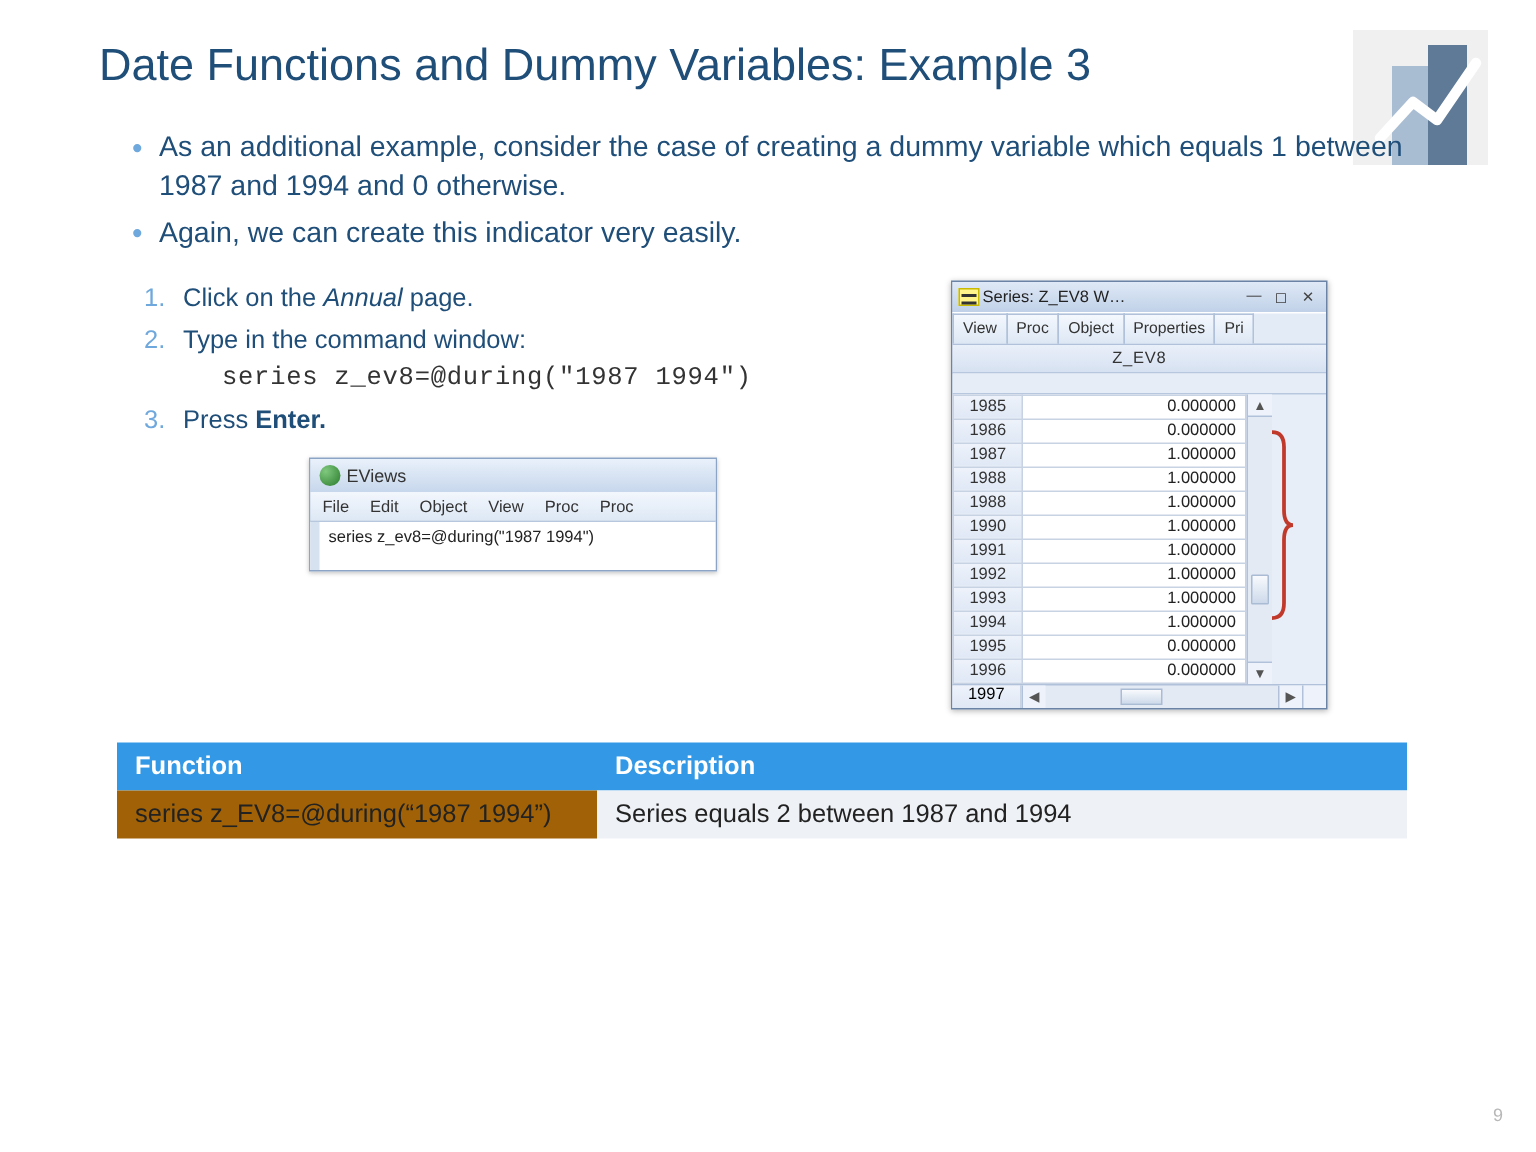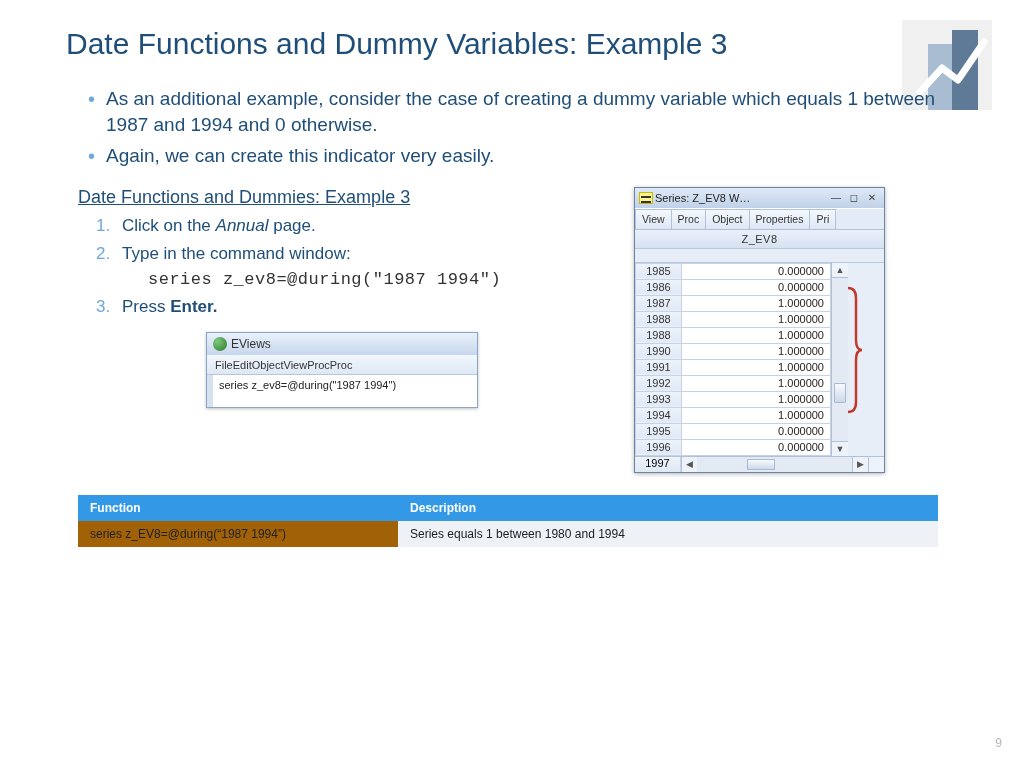--- a/index.html
+++ b/index.html
@@ -24,21 +24,21 @@
   .steps li { counter-increment: step; position: relative; padding-left: 26px; color: #1f4e79; font-size: 17px; margin-bottom: 4px; line-height: 1.4; }
   .steps li::before { content: counter(step) "."; position: absolute; left: 0; color: #6fa8dc; }
   .italic { font-style: italic; }
   .bold { font-weight: bold; }
   .cmd-line { font-family: "Courier New", monospace; font-size: 17px; color: #333; margin: 4px 0 6px 70px; letter-spacing: 0.5px; white-space: nowrap; }
 
   
   .ev-cmd { width: 272px; margin: 14px 0 0 128px; border: 1px solid #8ca5c7; background: #fff; box-shadow: 0 1px 3px rgba(0,0,0,0.25); }
   .ev-cmd-title { background: linear-gradient(#e9f1fb,#c7d7ec); height: 22px; font-size: 12px; display: flex; align-items: center; padding: 0 6px; gap: 4px; color: #333; }
   .ev-cmd-title .orb { width: 14px; height: 14px; border-radius: 50%; background: radial-gradient(circle at 30% 30%, #7fc97f, #2a7a2a); display: inline-block; }
-  .ev-cmd-menu { background: linear-gradient(#f3f7fd,#dde8f5); height: 20px; font-size: 11px; display: flex; align-items: center; padding: 0 8px; color: #333; border-bottom: 1px solid #b6c7de; }
+  .ev-cmd-menu { background: linear-gradient(#f3f7fd,#dde8f5); height: 20px; font-size: 11px; display: flex; align-items: center; gap: 14px; padding: 0 8px; color: #333; border-bottom: 1px solid #b6c7de; }
   .ev-cmd-body { font-family: Arial; font-size: 11px; padding: 4px 6px 16px; color: #222; background: #fff; border-left: 6px solid #d7e2f1; }
 
   
   .ev-series { width: 251px; border: 1px solid #6b84a5; background: #e8eef8; box-shadow: 0 1px 4px rgba(0,0,0,0.3); font-size: 11px; position: relative; }
   .ev-series-title { height: 20px; background: linear-gradient(#dfe9f7,#c0d1e8); display: flex; align-items: center; padding: 0 4px; gap: 2px; }
   .ev-series-title .ic { width: 14px; height: 12px; background: #fff48c; border: 1px solid #c9b900; position: relative; }
   .ev-series-title .ic::after { content:""; position:absolute; top:3px; left:1px; right:1px; height:3px; border-top:2px solid #333; border-bottom:2px solid #333; }
   .ev-series-title .t { flex: 1; color: #222; font-size: 11px; white-space: nowrap; overflow: hidden; }
   .win-btn { width: 16px; height: 14px; display: inline-flex; align-items: center; justify-content: center; color: #444; font-size: 10px; }
   .ev-tabs { display: flex; background: #e3ebf6; border-top: 1px solid #fff; border-bottom: 1px solid #b0c1d9; }
@@ -56,21 +56,21 @@
   .vscroll .arr.down { bottom: 0; border-top: 1px solid #b0c1d9; }
   .vscroll .thumb { position: absolute; left: 2px; right: 2px; top: 120px; height: 20px; background: linear-gradient(#f8fafd,#cdd9ea); border: 1px solid #a9bcd4; border-radius: 1px; }
   .hbar { height: 16px; background: #e4eaf4; border-top: 1px solid #b0c1d9; display: flex; }
   .hbar .corner { width: 46px; background: linear-gradient(#eef3fb,#dfe8f5); border-right: 1px solid #c7d2e3; text-align:center; font-size:11px; }
   .hbar .arrh { width: 16px; display: flex; align-items: center; justify-content: center; font-size: 9px; color: #555; background: #eef3fb; border-left:1px solid #b0c1d9; }
   .hbar .track { flex: 1; position: relative; }
   .hbar .thumb { position: absolute; top: 2px; bottom: 2px; left: 50px; width: 28px; background: linear-gradient(#f8fafd,#cdd9ea); border: 1px solid #a9bcd4; }
   .brace { position: absolute; right: 22px; top: 98px; width: 16px; height: 128px; }
   .brace svg { display:block; }
 
-  .ftable { width: 860px; margin: 22px 0 0 12px; border-collapse: collapse; font-size: 12px; }
+  .ftable { width: 860px; margin: 22px 0 0 12px; border-collapse: collapse; font-size: 17px; }
   .ftable th { background: #3399e6; color: #fff; font-weight: bold; text-align: left; padding: 6px 12px; }
   .ftable td { padding: 6px 12px; }
   .ftable td.fn { background: #a16207; color: #222; width: 320px; }
   .ftable td.ds { background: #eef2f7; color: #222; }
 
   .pageno { position: absolute; right: 22px; bottom: 18px; color: #b8b8b8; font-size: 12px; }
 </style>
 </head>
 <body>
 
@@ -85,21 +85,20 @@
 
   <h1 class="title">Date Functions and Dummy Variables: Example 3</h1>
 
   <ul class="bullets">
     <li>As an additional example, consider the case of creating a dummy variable which equals 1 between 1987 and 1994 and 0 otherwise.</li>
     <li>Again, we can create this indicator very easily.</li>
   </ul>
 
   <div class="proc-area">
     <div class="proc-left">
-      <div class="proc-title">Date Functions and Dummies: Example 3</div>
       <ol class="steps">
         <li><span>Click on the </span><span class="italic">Annual</span><span> page.</span></li>
         <li>Type in the command window:</li>
       </ol>
       <div class="cmd-line">series z_ev8=@during("1987 1994")</div>
       <ol class="steps" style="counter-reset: step 2;">
         <li><span>Press </span><span class="bold">Enter.</span></li>
       </ol>
 
       <div class="ev-cmd">
@@ -213,19 +212,19 @@
   </div>
 
   <table class="ftable">
     <tbody>
         <tr>
       <th>Function</th>
       <th>Description</th>
     </tr>
     <tr>
       <td class="fn">series z_EV8=@during(“1987 1994”)</td>
-      <td class="ds">Series equals 1 between 1980 and 1994</td>
+      <td class="ds">Series equals 2 between 1987 and 1994</td>
     </tr>
   </tbody>
     </table>
 
   <div class="pageno">9</div>
 </div>
 
 </body></html>

